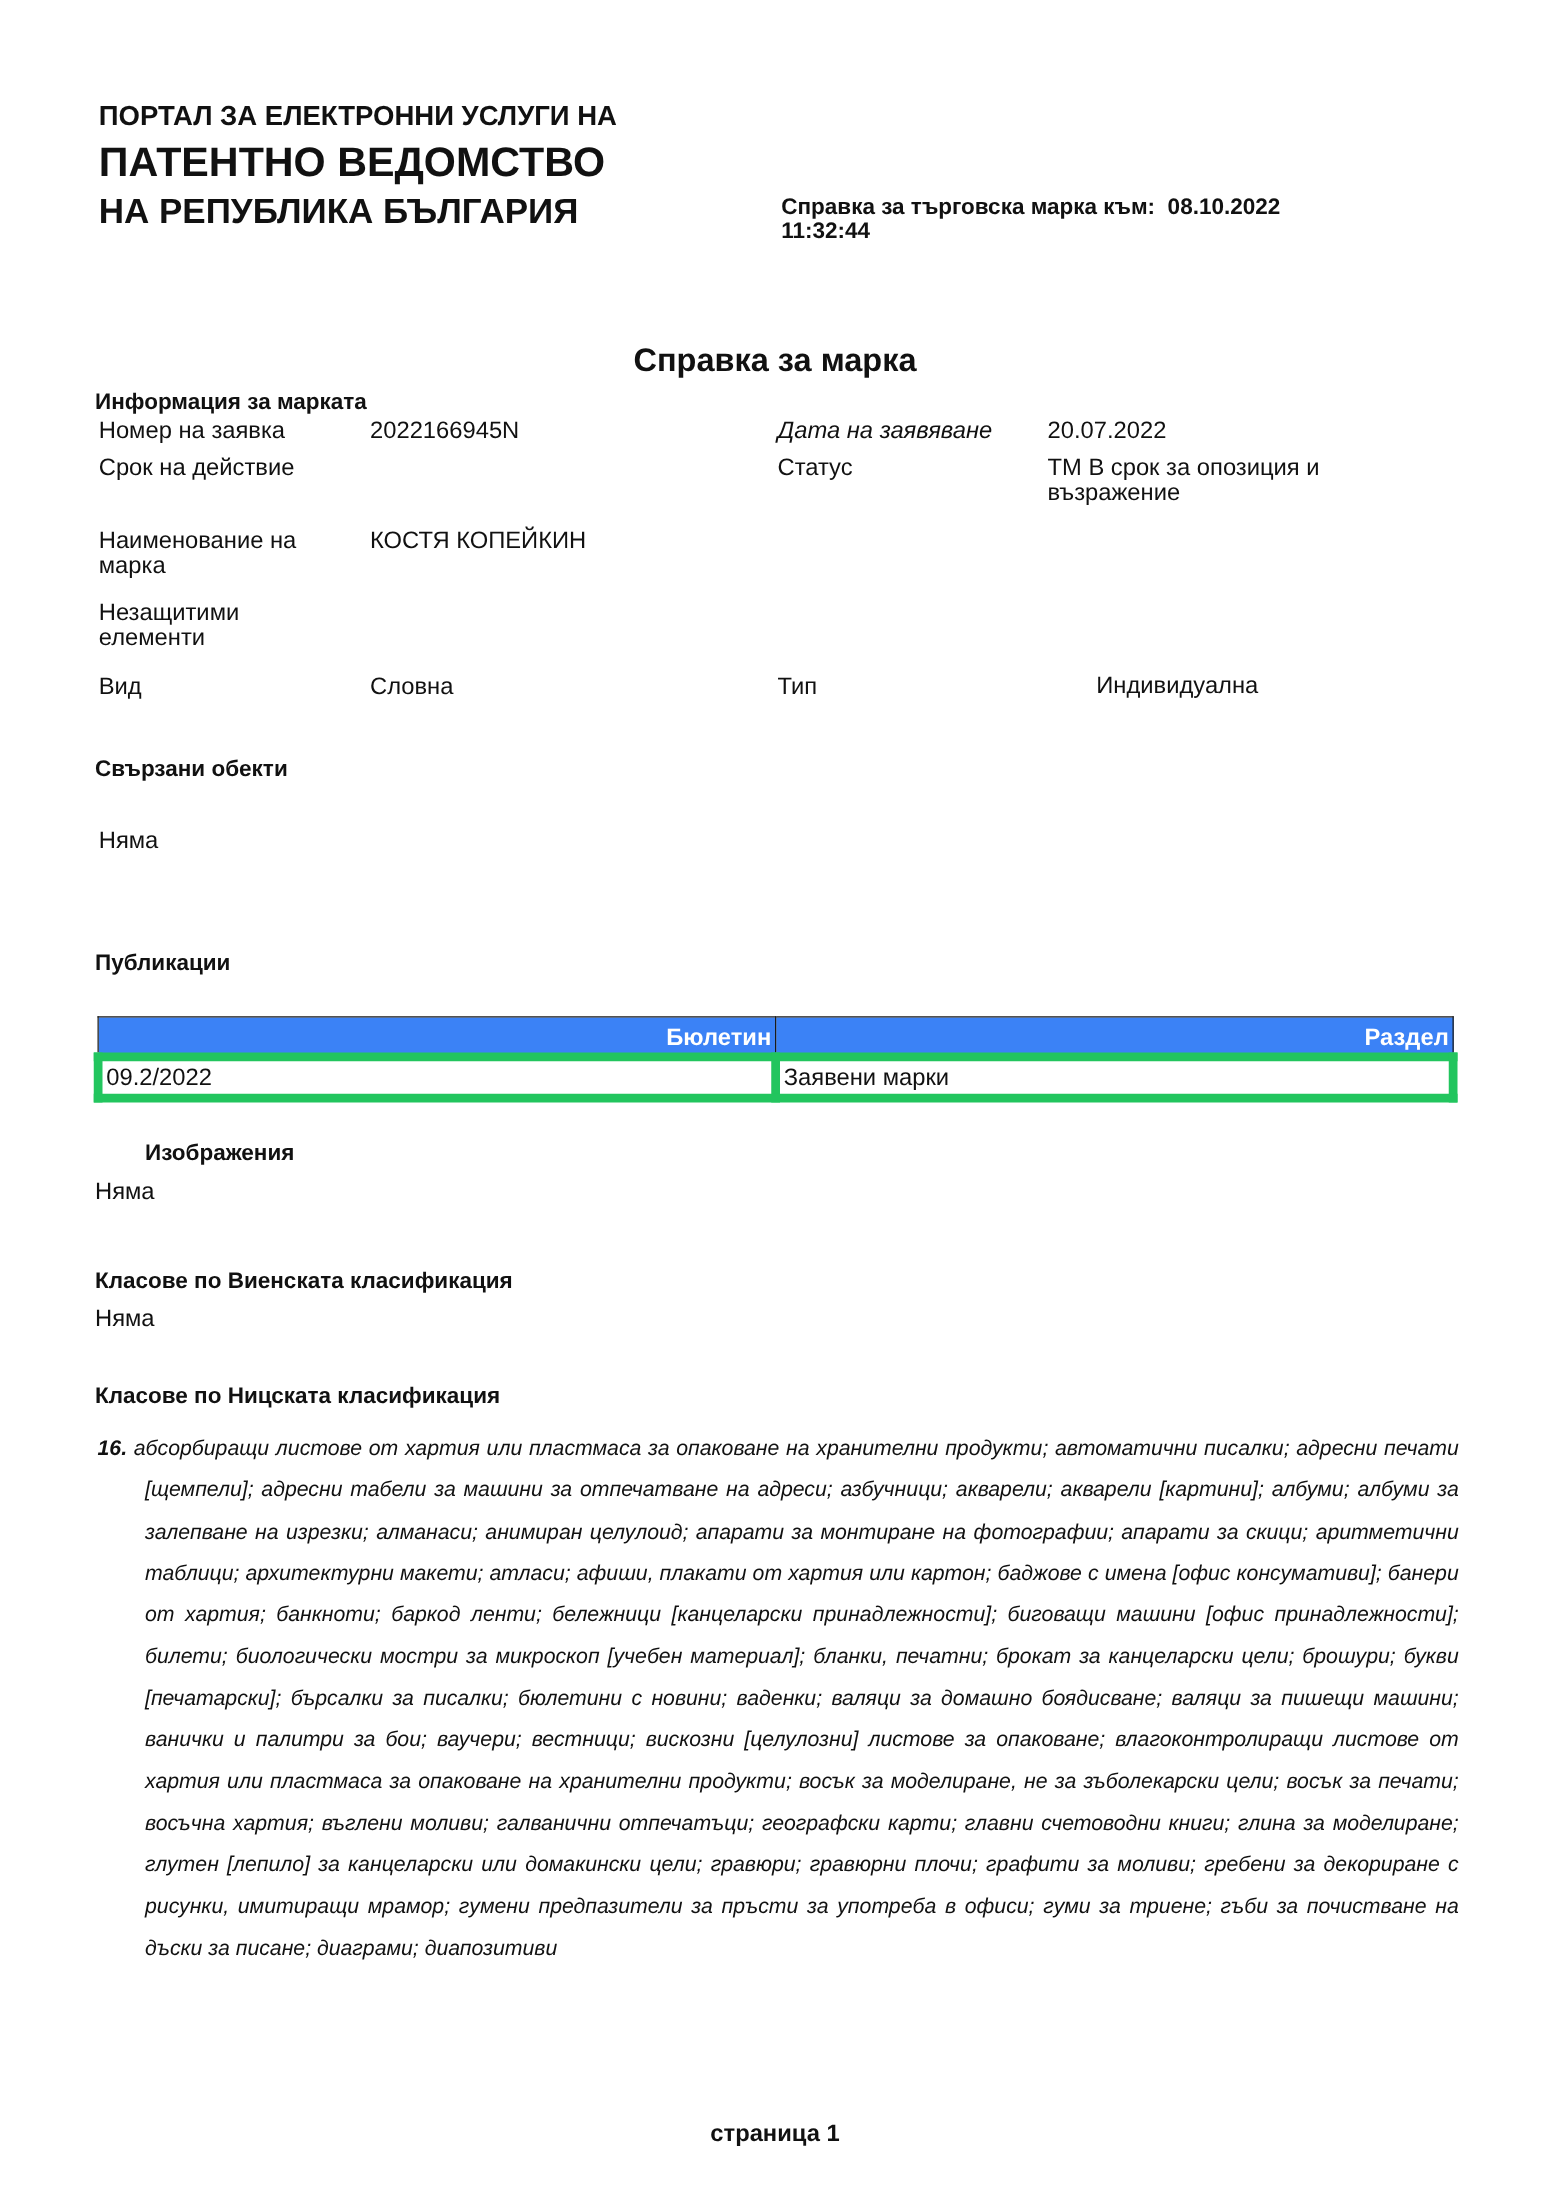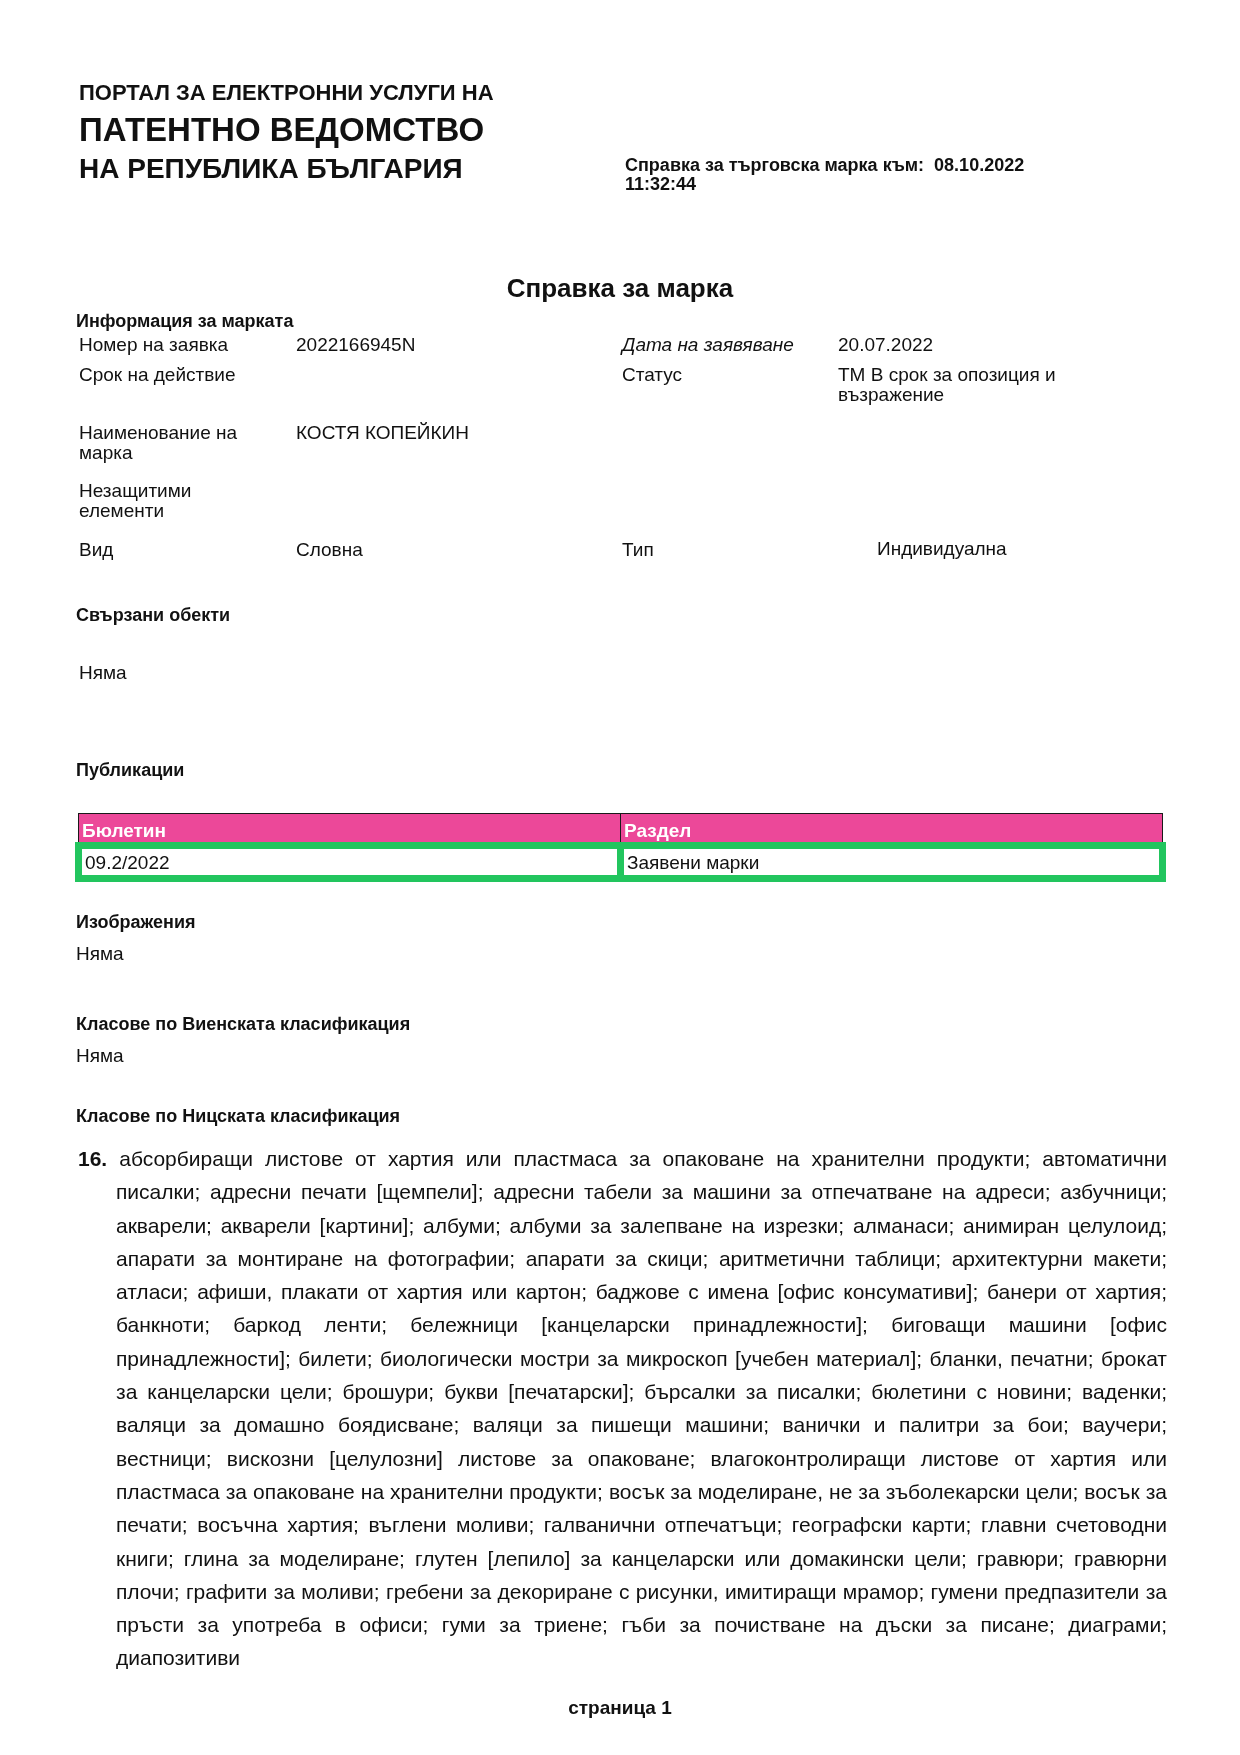--- a/index.html
+++ b/index.html
@@ -14,30 +14,30 @@
     .report-date { left: 625px; top: 156px; font-size: 18px; font-weight: bold; line-height: 19px; width: 520px; }
     .doc-title { left: 0; width: 1240px; top: 273px; text-align: center; font-size: 26px; font-weight: bold; }
     .sec-head { left: 76px; font-size: 18px; font-weight: bold; }
     .field { font-size: 19px; line-height: 20px; }
     .none-text { font-size: 19px; }
     table.pub {
       position: absolute; left: 75px; top: 813px; width: 1091px;
       border-collapse: collapse; font-size: 19px;
     }
     table.pub th {
-      background: #ec4899; color: #fff; text-align: left; font-weight: bold;
+      background: #3b82f6; color: #fff; text-align: right; font-weight: bold;
       padding: 6px 3px 0 3px; height: 21px; border: 1px solid #1a1a1a;
     }
     table.pub td {
       padding: 1px 3px 0 3px; height: 25px; border: 7px solid #22c55e;
     }
     .nice {
       position: absolute; left: 78px; top: 1142px; width: 1089px;
-      font-size: 21px; line-height: 33.3px; text-align: justify;
-      padding-left: 38px; text-indent: -38px; box-sizing: border-box;
+      font-size: 17px; line-height: 33.3px; text-align: justify;
+      padding-left: 38px; text-indent: -38px; box-sizing: border-box; font-style: italic;
     }
     .nice .num { font-weight: bold; }
     .footer { left: 0; width: 1240px; top: 1697px; text-align: center; font-size: 19px; font-weight: bold; }
   </style>
 </head>
 <body>
 
 <div class="abs portal-line1">ПОРТАЛ ЗА ЕЛЕКТРОННИ УСЛУГИ НА</div>
 <div class="abs portal-line2">ПАТЕНТНО ВЕДОМСТВО</div>
 <div class="abs portal-line3">НА РЕПУБЛИКА БЪЛГАРИЯ</div>
@@ -85,21 +85,21 @@
     </tr>
   </thead>
   <tbody>
     <tr>
       <td>09.2/2022</td>
       <td>Заявени марки</td>
     </tr>
   </tbody>
 </table>
 
-<div class="abs sec-head" style="top:912px;">Изображения</div>
+<div class="abs sec-head" style="top:912px;margin-left:40px;">Изображения</div>
 <div class="abs none-text" style="left:76px; top:943px;">Няма</div>
 
 <div class="abs sec-head" style="top:1014px;">Класове по Виенската класификация</div>
 <div class="abs none-text" style="left:76px; top:1045px;">Няма</div>
 
 <div class="abs sec-head" style="top:1106px;">Класове по Ницската класификация</div>
 <div class="nice"><span class="num">16.</span> <span>абсорбиращи листове от хартия или пластмаса за опаковане на хранителни продукти; автоматични писалки; адресни печати [щемпели]; адресни табели за машини за отпечатване на адреси; азбучници; акварели; акварели [картини]; албуми; албуми за залепване на изрезки; алманаси; анимиран целулоид; апарати за монтиране на фотографии; апарати за скици; аритметични таблици; архитектурни макети; атласи; афиши, плакати от хартия или картон; баджове с имена [офис консумативи]; банери от хартия; банкноти; баркод ленти; бележници [канцеларски принадлежности]; биговащи машини [офис принадлежности]; билети; биологически мостри за микроскоп [учебен материал]; бланки, печатни; брокат за канцеларски цели; брошури; букви [печатарски]; бърсалки за писалки; бюлетини с новини; ваденки; валяци за домашно боядисване; валяци за пишещи машини; ванички и палитри за бои; ваучери; вестници; вискозни [целулозни] листове за опаковане; влагоконтролиращи листове от хартия или пластмаса за опаковане на хранителни продукти; восък за моделиране, не за зъболекарски цели; восък за печати; восъчна хартия; въглени моливи; галванични отпечатъци; географски карти; главни счетоводни книги; глина за моделиране; глутен [лепило] за канцеларски или домакински цели; гравюри; гравюрни плочи; графити за моливи; гребени за декориране с рисунки, имитиращи мрамор; гумени предпазители за пръсти за употреба в офиси; гуми за триене; гъби за почистване на дъски за писане; диаграми; диапозитиви</span></div>
 
 <div class="abs footer">страница 1</div>
 

